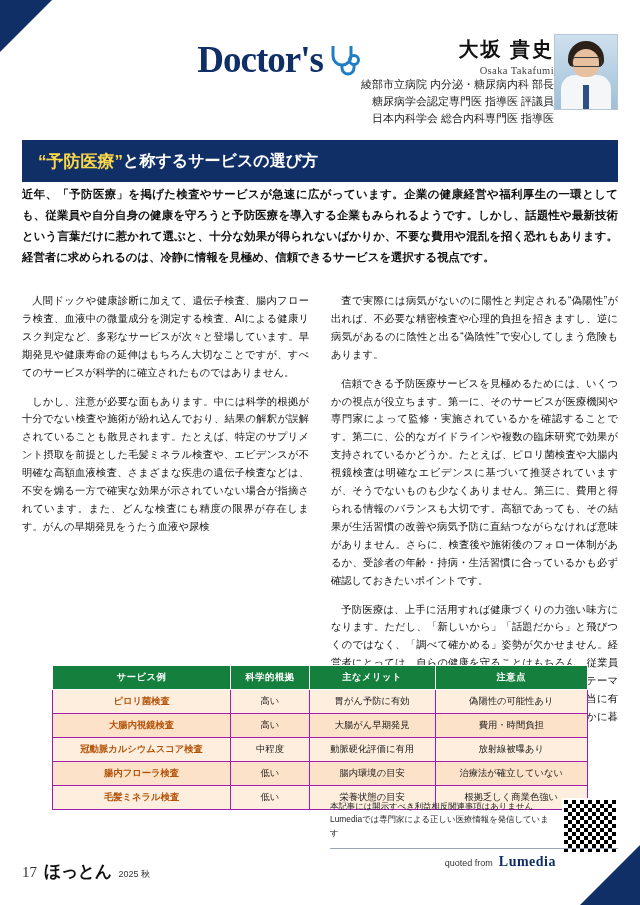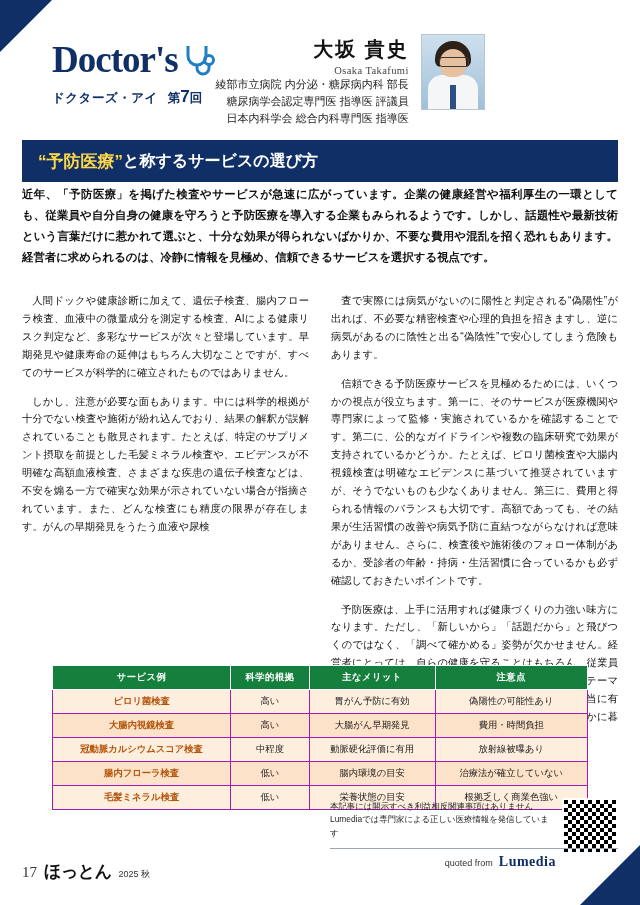--- a/index.html
+++ b/index.html
@@ -31,21 +31,21 @@
     border-bottom: 60px solid #0f2f66;
     border-left: 60px solid transparent;
   }
 
   
   .header {
     position: absolute;
     top: 34px; left: 22px; right: 22px;
     height: 100px;
     display: flex;
-    justify-content: flex-start;
+    justify-content: flex-end;
   }
   .logo-block {
     padding-left: 30px;
     padding-top: 4px;
   }
   .logo-main {
     font-family: "Liberation Serif", serif;
     font-weight: bold;
     font-size: 37px;
     letter-spacing: -1px;
@@ -77,21 +77,20 @@
   .logo-sub .issue {
     letter-spacing: 0;
   }
   .logo-sub .issue .num {
     font-size: 17px;
   }
 
   .doctor-block {
     display: flex;
     align-items: flex-start;
-    gap: 12px;
     text-align: left;
   }
   .doctor-text {
     text-align: right;
     padding-top: 2px;
   }
   .doctor-name {
     font-size: 20px;
     font-weight: bold;
     letter-spacing: 2px;
@@ -305,26 +304,20 @@
 <div class="header">
   <div class="logo-block">
     <div class="logo-main">
       <span>Doctor's</span>
       <span class="stetho">
         <svg width="34" height="34" viewBox="0 0 34 34">
           <path d="M6 4 L6 14 a9 9 0 0 0 18 0 L24 4" fill="none" stroke="#1f7ec4" stroke-width="3"></path>
           <path d="M15 23 L15 26 a6 6 0 0 0 12 0 L27 22" fill="none" stroke="#1f7ec4" stroke-width="3"></path>
           <circle cx="27" cy="18" r="4.5" fill="none" stroke="#1f7ec4" stroke-width="3"></circle>
         </svg>
-      </span>
-    </div>
-    <div class="logo-sub">
-      <span>ドクターズ・アイ</span>
-      <span class="issue">
-        <span>第</span><span class="num">7</span><span>回</span>
       </span>
     </div>
   </div>
 
   <div class="doctor-block">
     <div class="doctor-text">
       <div class="doctor-name">大坂 貴史</div>
       <div class="doctor-roman">Osaka Takafumi</div>
       <div class="doctor-affil">
         <div>綾部市立病院 内分泌・糖尿病内科 部長</div>

